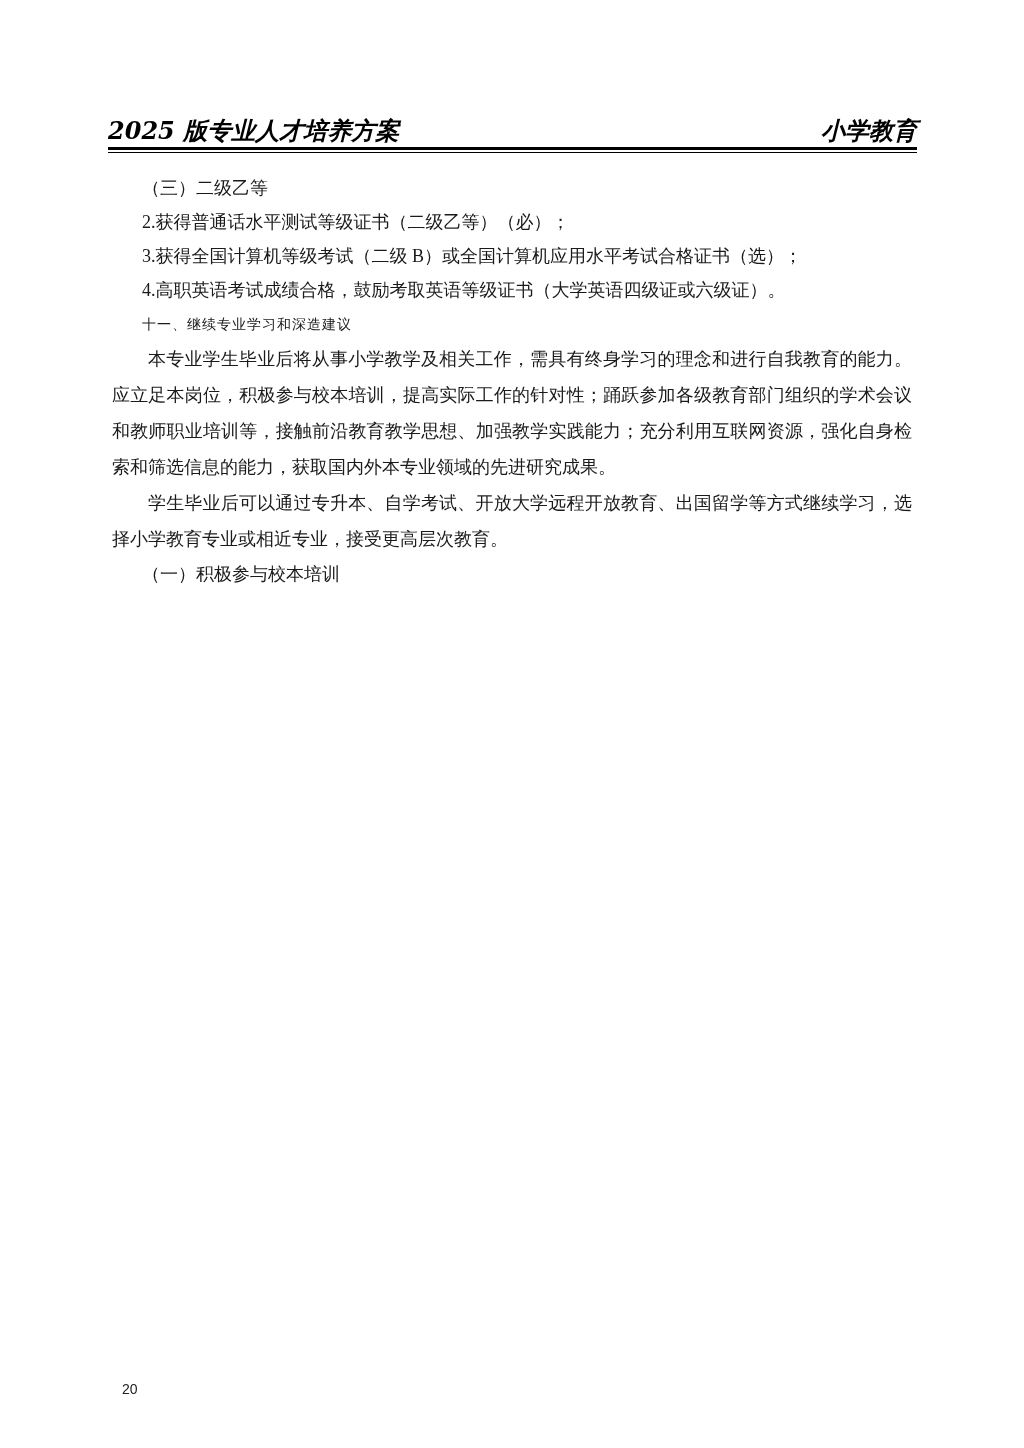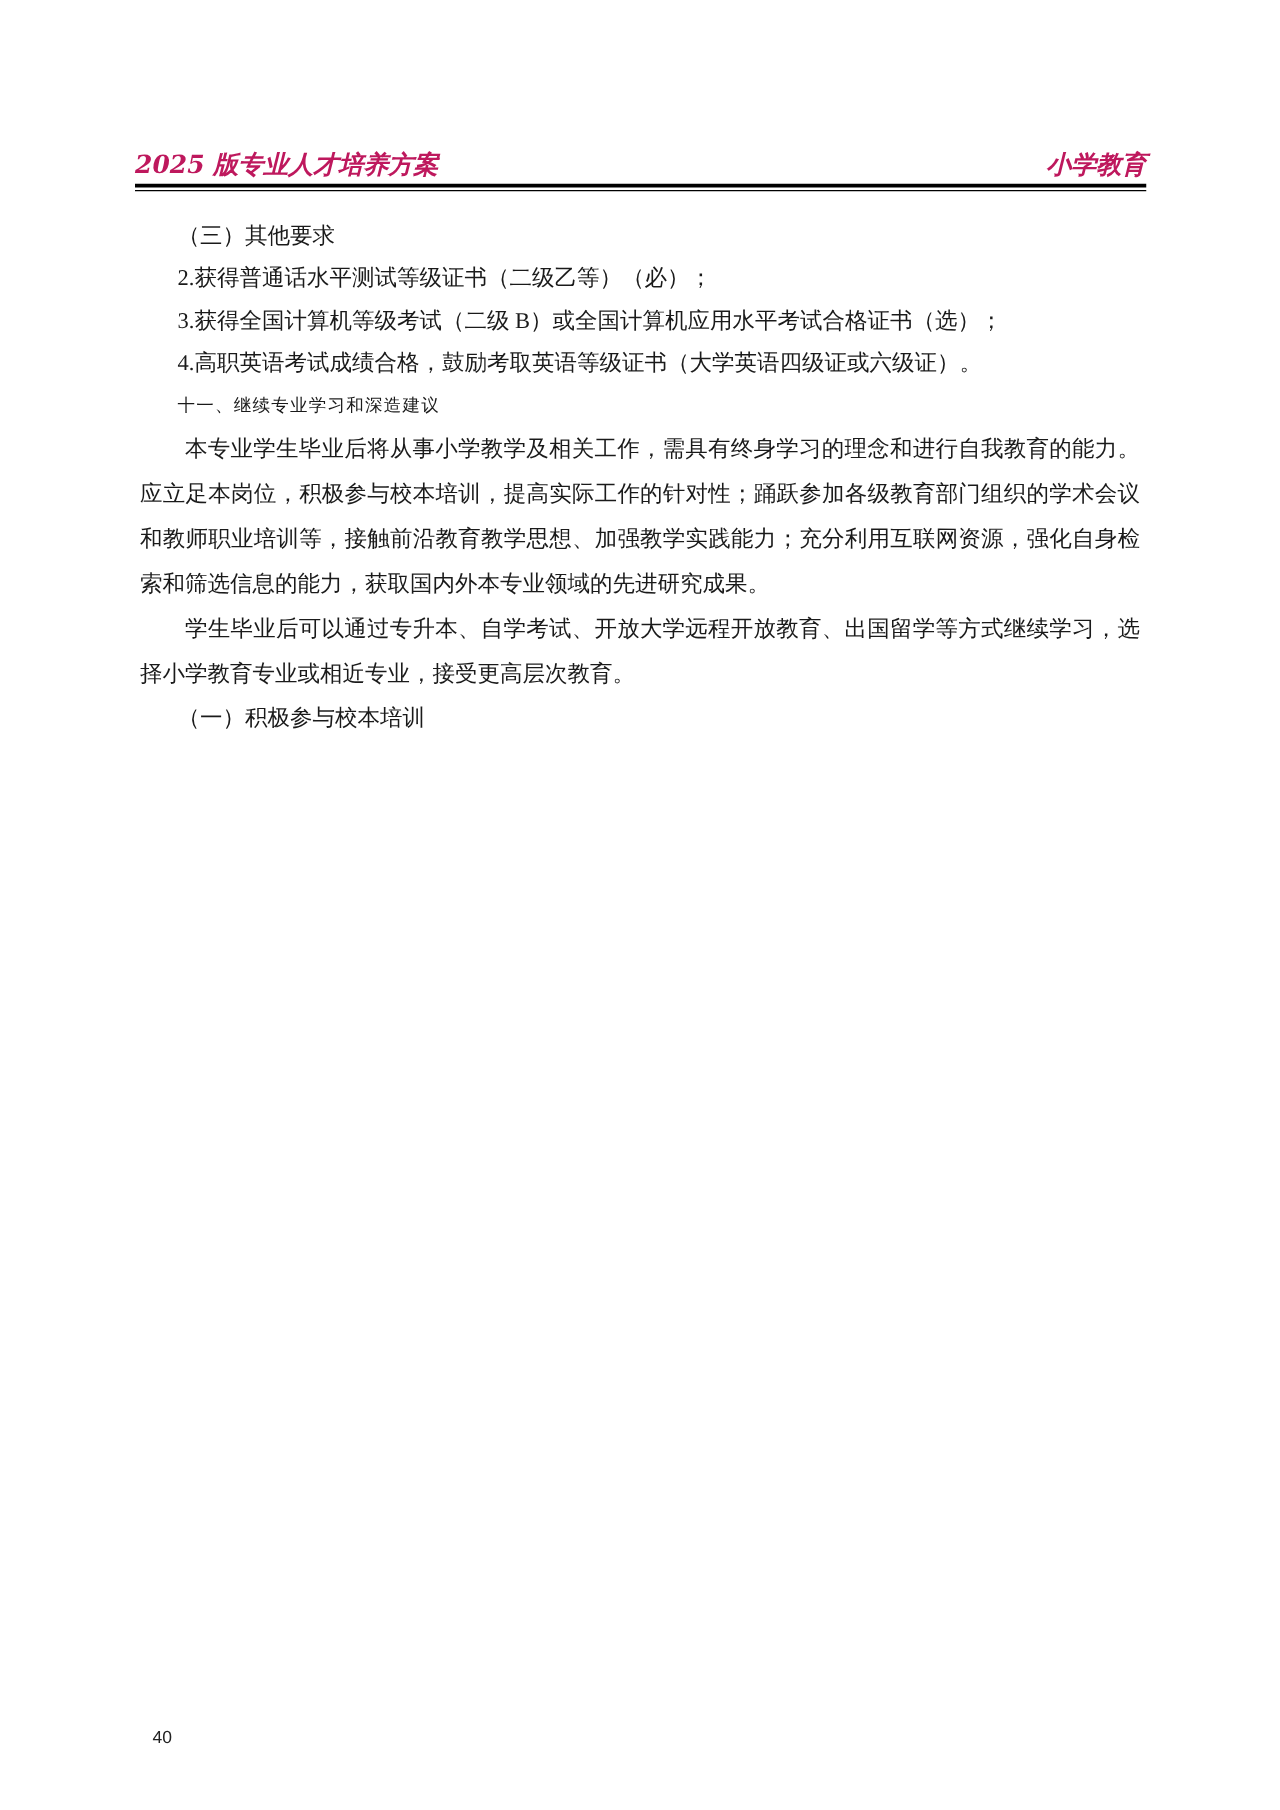--- a/index.html
+++ b/index.html
@@ -23,23 +23,23 @@
     width: 809px;
     top: 118px;
   }
   .running-head-row {
     display: flex;
     justify-content: space-between;
     align-items: baseline;
     font-family: "DejaVu Serif", "Liberation Serif", serif;
     font-style: italic;
     font-weight: bold;
-    font-size: 20px;
+    font-size: 24px;
     line-height: 26px;
-    color: #be185d;
+    color: #000000;
   }
   .head-rule-thick {
     height: 2.5px;
     background: #000000;
     margin-top: 3px;
   }
   .head-rule-thin {
     height: 1.5px;
     background: #000000;
     margin-top: 2px;
@@ -101,35 +101,35 @@
     <div class="running-head-row">
       <span>2025 版专业人才培养方案</span>
       <span>小学教育</span>
     </div>
     <div class="head-rule-thick"></div>
     <div class="head-rule-thin"></div>
   </div>
 
   <div class="doc-body">
 
-    <p class="line indent">（三）其他要求</p>
+    <p class="line indent">（三）二级乙等</p>
 
 
     <p class="line indent-list">2.获得普通话水平测试等级证书（二级乙等）（必）；</p>
 
     <p class="line indent-list">3.获得全国计算机等级考试（二级 B）或全国计算机应用水平考试合格证书（选）；</p>
 
     <p class="line indent-list">4.高职英语考试成绩合格，鼓励考取英语等级证书（大学英语四级证或六级证）。</p>
 
     <h2 class="sect-heading">十一、继续专业学习和深造建议</h2>
 
     <p class="para">本专业学生毕业后将从事小学教学及相关工作，需具有终身学习的理念和进行自我教育的能力。应立足本岗位，积极参与校本培训，提高实际工作的针对性；踊跃参加各级教育部门组织的学术会议和教师职业培训等，接触前沿教育教学思想、加强教学实践能力；充分利用互联网资源，强化自身检索和筛选信息的能力，获取国内外本专业领域的先进研究成果。</p>
 
     <p class="para">学生毕业后可以通过专升本、自学考试、开放大学远程开放教育、出国留学等方式继续学习，选择小学教育专业或相近专业，接受更高层次教育。</p>
 
 
     <p class="line indent">（一）积极参与校本培训</p>
 
   </div>
 
-  <span class="page-number">40</span>
+  <span class="page-number">20</span>
 
 </div>
 
 </body></html>

